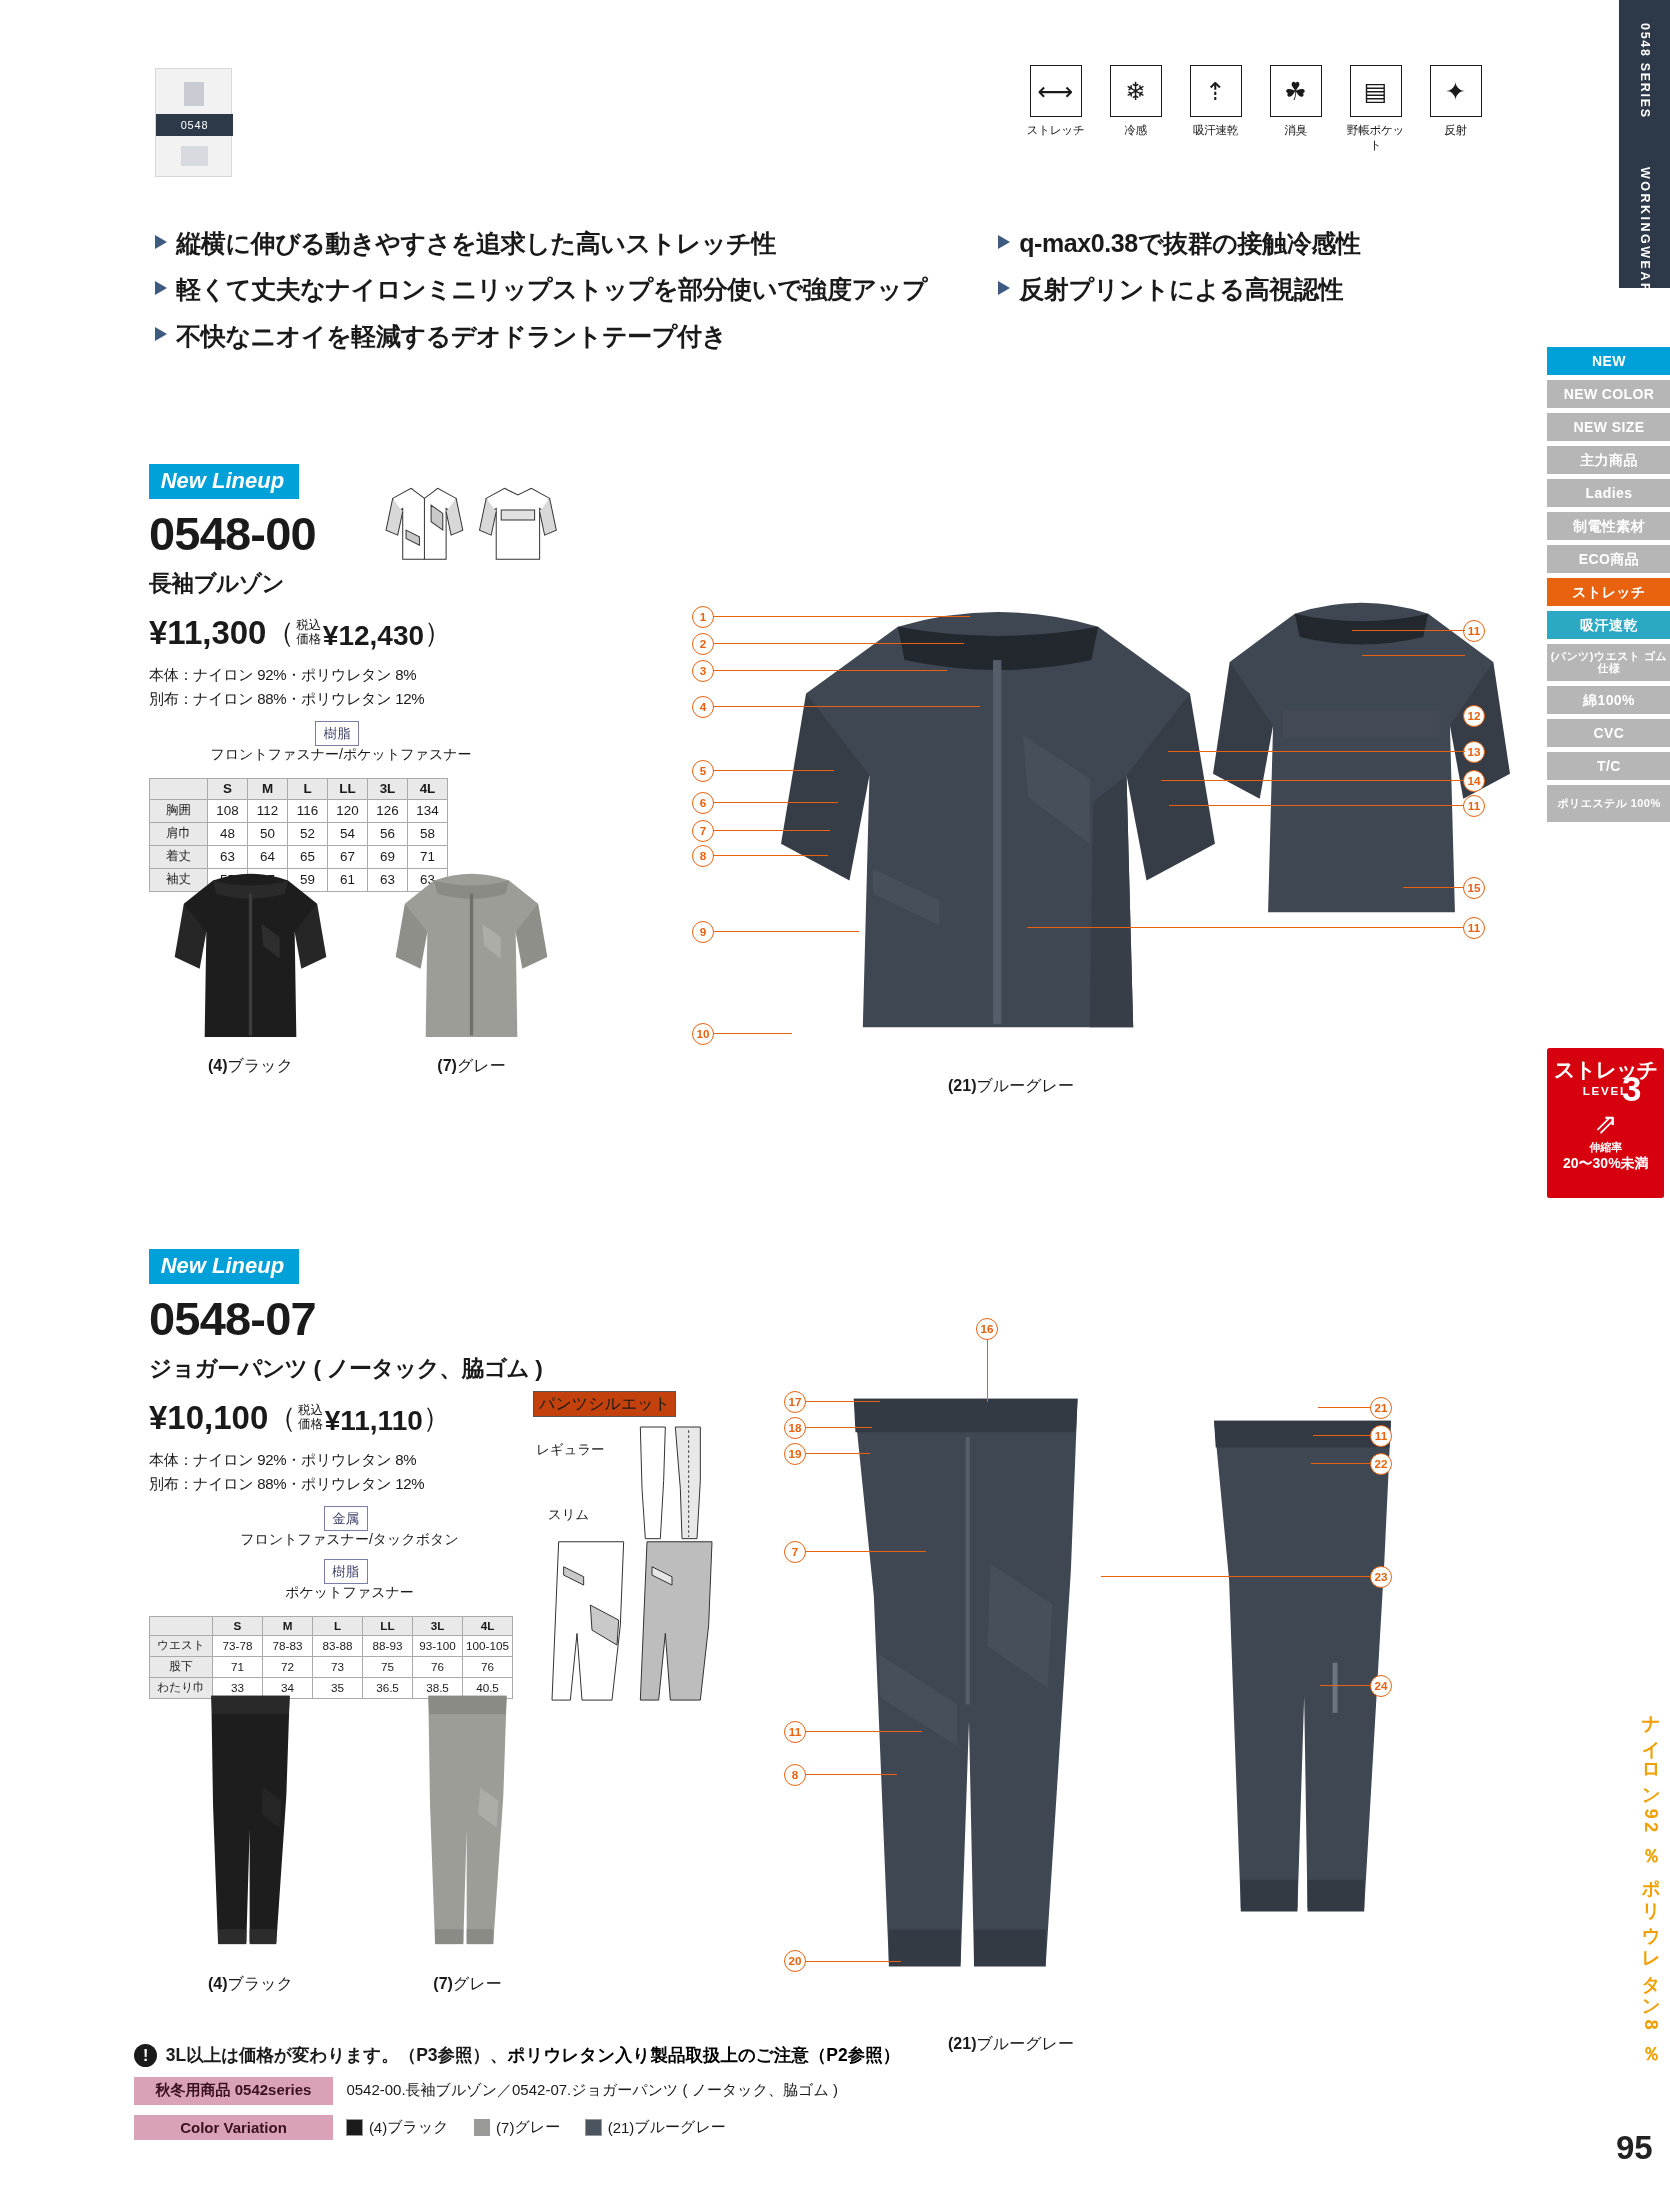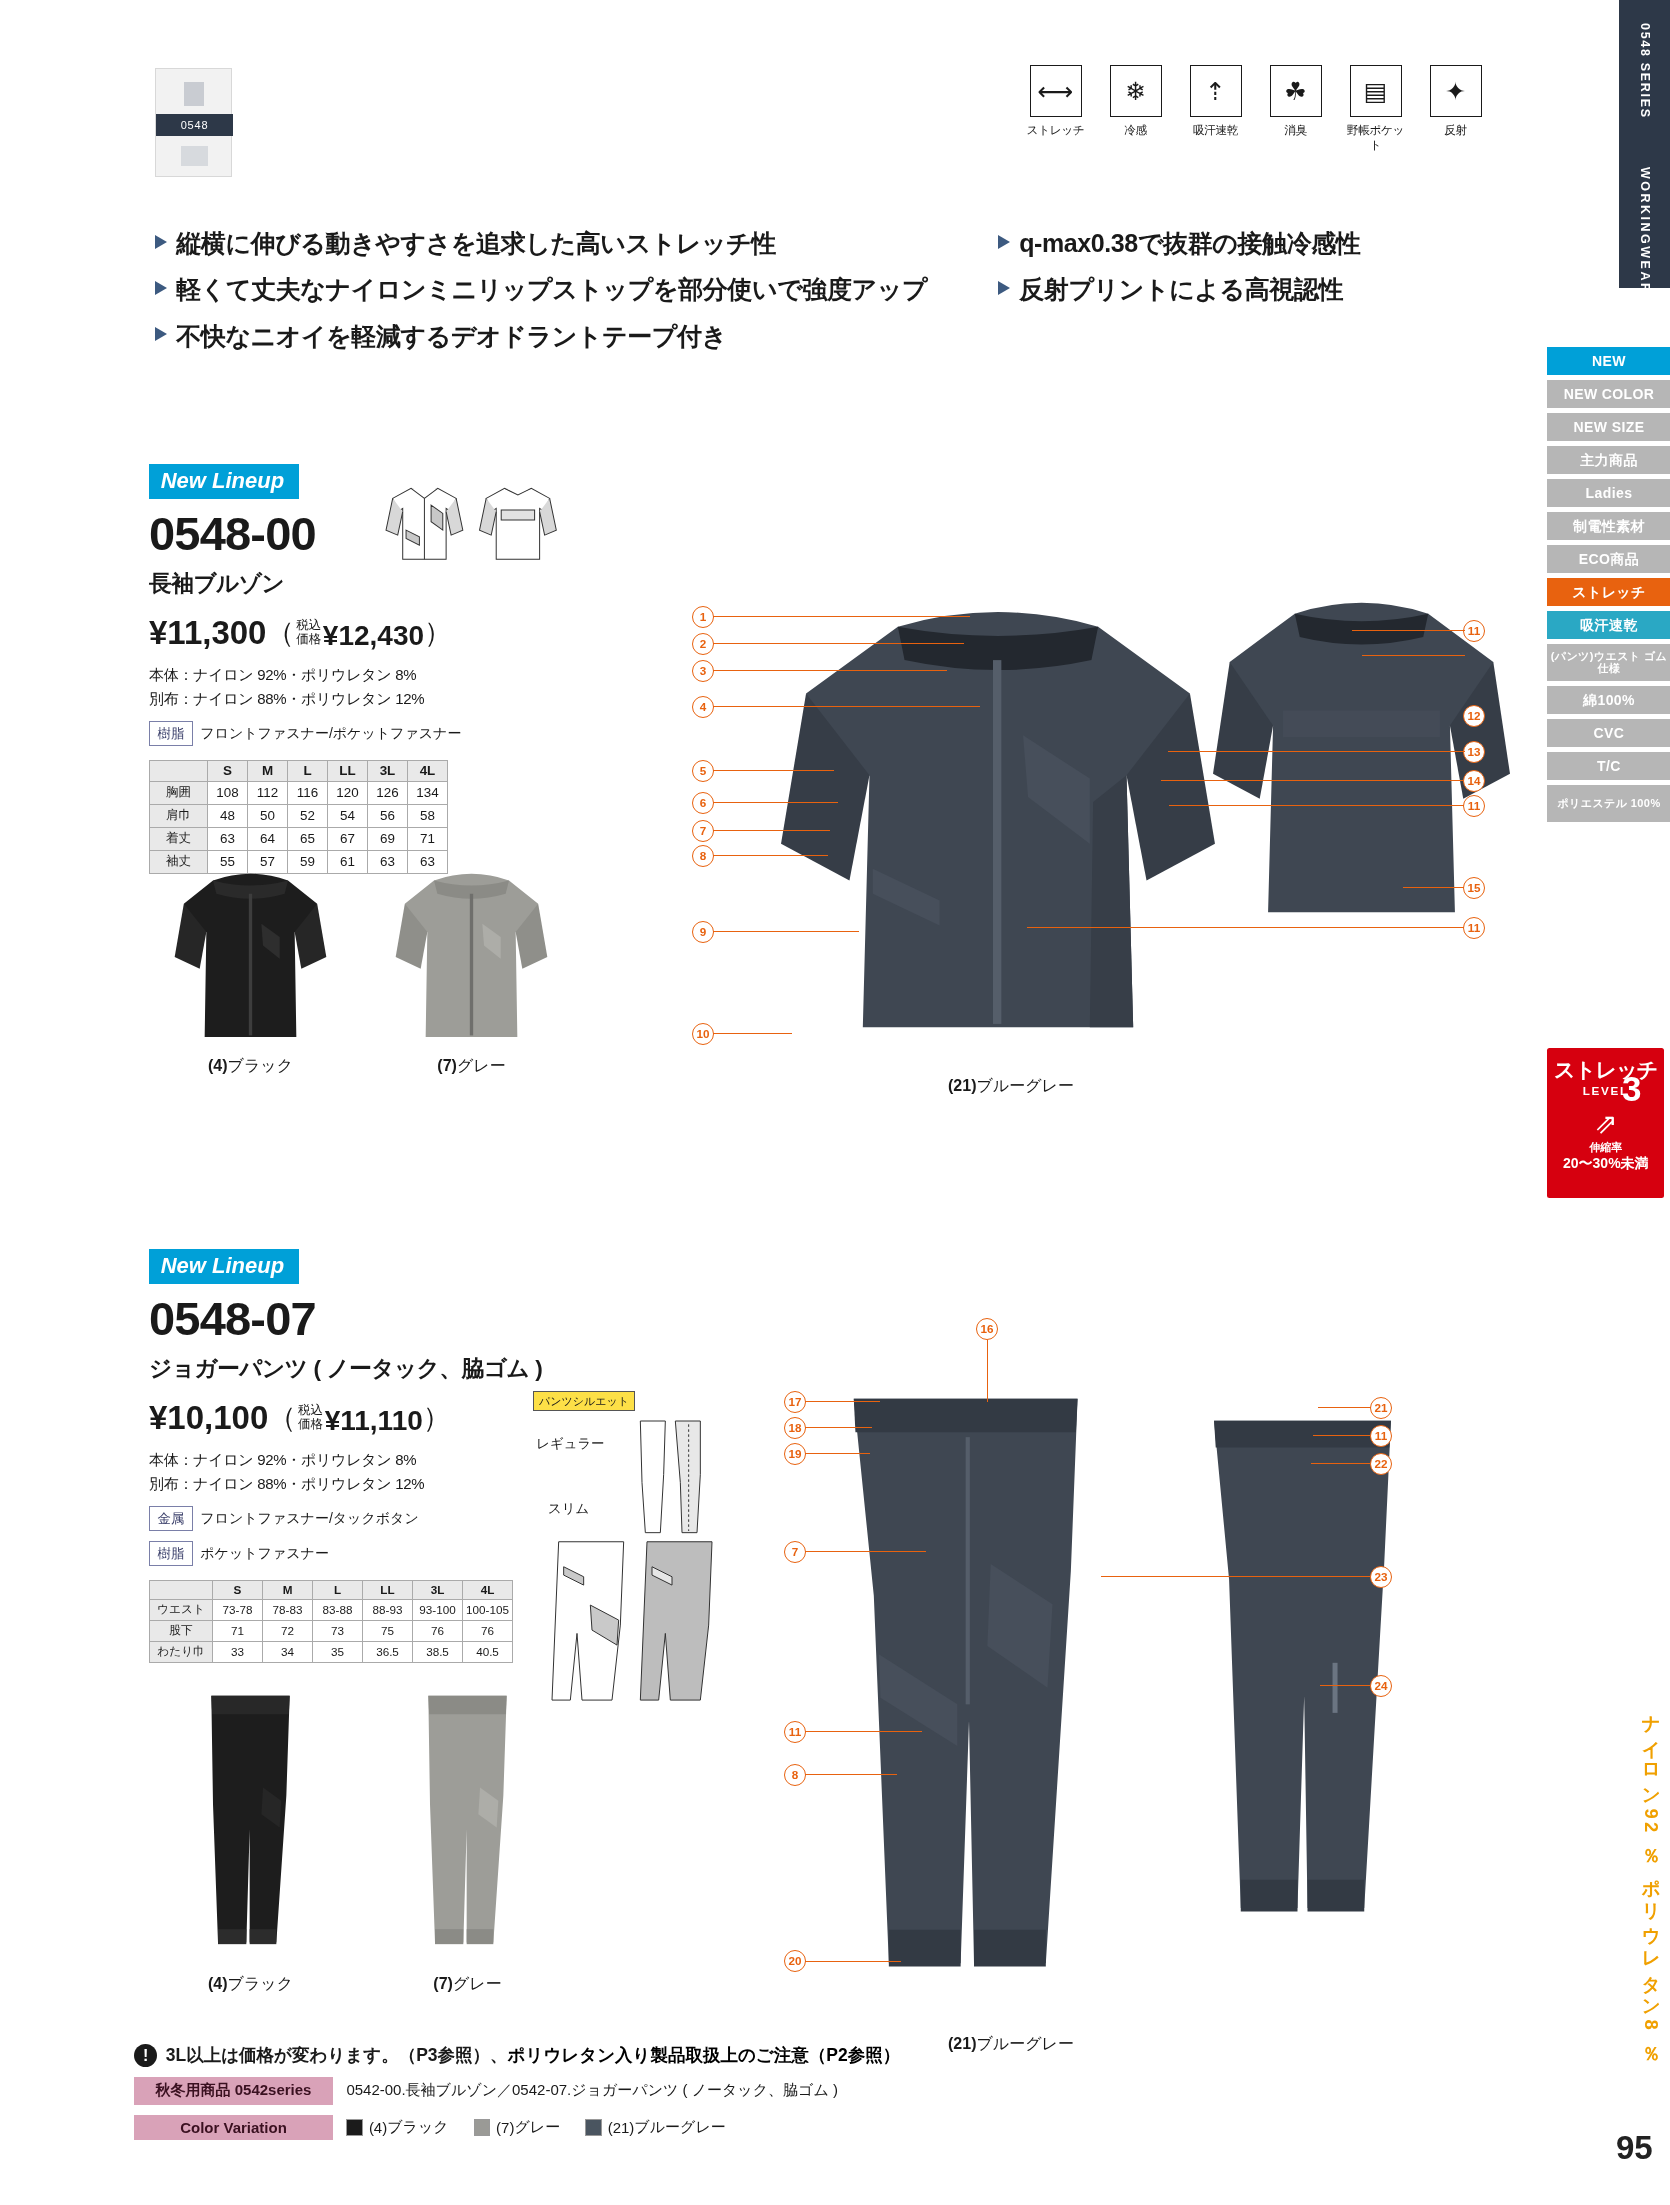--- a/index.html
+++ b/index.html
@@ -105,21 +105,21 @@
     padding: 4.2px 15px 5px 11.7px;
   }
   .prodno { font-size: 47px; font-weight: bold; letter-spacing: -0.8px; margin-top: 6.7px; }
   .prodname { font-size: 22.6px; font-weight: bold; margin-top: 6.7px; letter-spacing: -0.4px; }
   .price { margin-top: 15px; font-size: 33px; font-weight: bold; display: flex; align-items: flex-end; }
   .price .paren { font-size: 28px; font-weight: normal; }
   .price .taxlbl { font-size: 12.5px; line-height: 1.15; margin: 0 1.7px 5px 1.7px; font-weight: normal; }
   .price .tax { font-size: 28px; font-weight: bold; }
   .matl { margin-top: 11.7px; font-size: 15px; line-height: 1.6; letter-spacing: -0.3px; }
 
-  .tagrow { display: flex; align-items: center; margin-top: 10px; }
+  .tagrow { display: flex; align-items: center; margin-top: 10px; flex-direction: column; }
   .tagbox {
     border: 0.8px solid #7a7fa8; color: #3a3f6a; font-size: 13.4px;
     padding: 2.5px 7.5px; margin-right: 7.5px; background: #fff;
   }
   .tagtxt { font-size: 14px; }
 
   table.size { border-collapse: collapse; margin-top: 13.4px; font-size: 13.4px; }
   table.size th, table.size td {
     border: 0.8px solid #aaa; text-align: center; padding: 2.5px 0; font-weight: normal;
   }
@@ -153,21 +153,21 @@
   .frow { display: flex; align-items: center; margin-top: 10px; }
   .ftag {
     background: #d9a2b8; color: #3a1020; font-size: 15px; font-weight: bold;
     padding: 4.2px 11.7px; margin-right: 13.4px; min-width: 199px; text-align: center;
   }
   .ftag.cv { background: #d9a2b8; }
   .ftxt { font-size: 15px; }
   .cvitem { display: flex; align-items: center; margin-right: 25px; font-size: 15px; }
   .cvsq { width: 16.7px; height: 16.7px; margin-right: 5.8px; border: 0.8px solid #999; }
   .sil-label {
-    border: 0.8px solid #555; font-size: 11px; padding: 1.7px 5px; background: #fde047;
+    border: 0.8px solid #555; font-size: 16px; padding: 1.7px 5px; background: #c2410c;
     display: inline-block;
   }
 </style>
 </head>
 <body>
 
 <div class="page">
 
   <div class="rail">
     <div class="rail-header">

